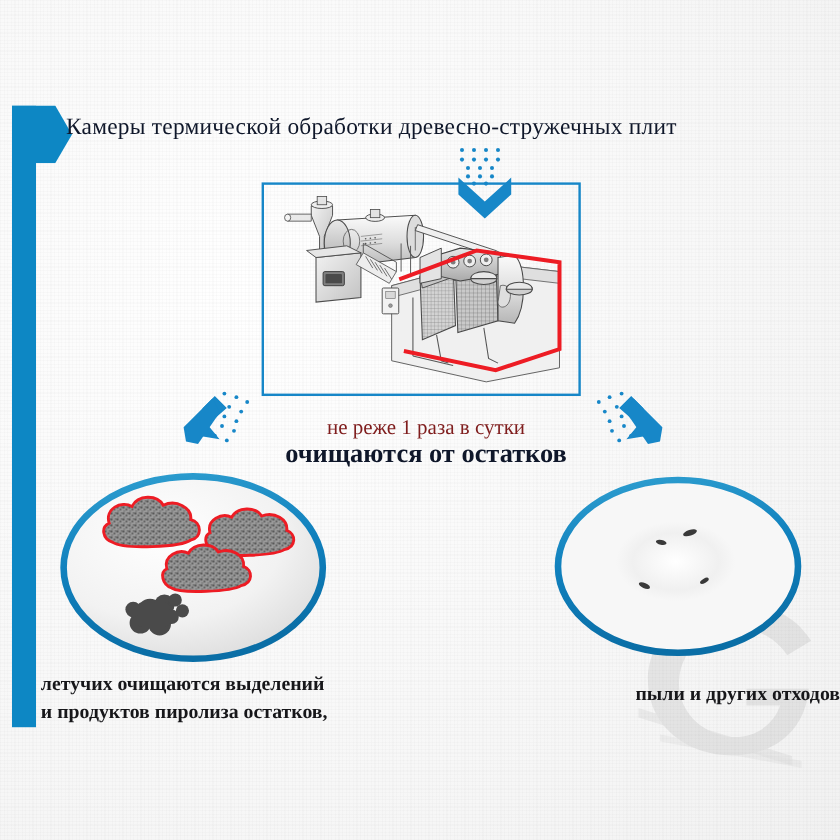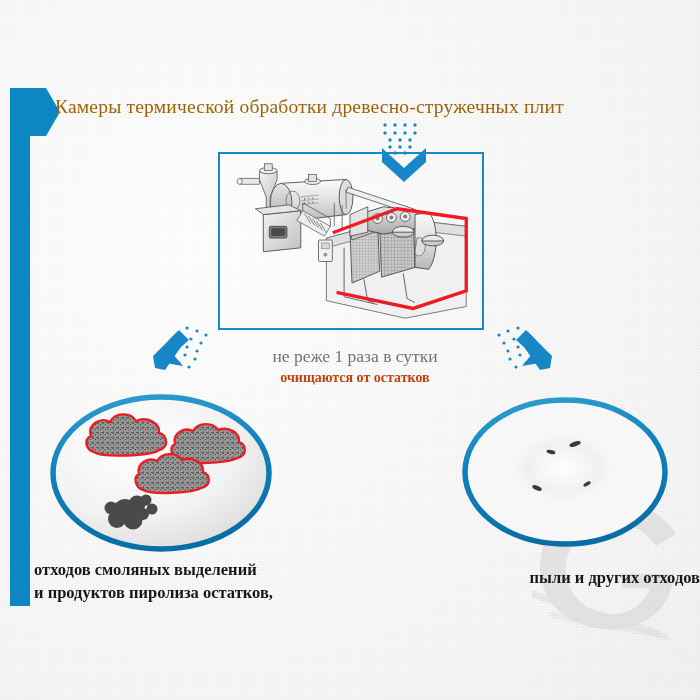--- a/index.html
+++ b/index.html
@@ -54,21 +54,21 @@
   }
 
   
   #title {
     position: absolute;
     left: 55px;
     top: 96px;
     width: 610px;
     font-size: 19.5px;
     letter-spacing: 0.2px;
-    color: #a16207;
+    color: #0f172a;
     white-space: nowrap;
   }
 
   
   #diagram-frame {
     position: absolute;
     left: 218px;
     top: 152px;
     width: 266px;
     height: 178px;
@@ -94,27 +94,27 @@
 
   
   #caption-block {
     position: absolute;
     left: 180px;
     top: 346px;
     width: 350px;
     text-align: center;
   }
   #caption-red {
-    color: #737373;
+    color: #7f1d1d;
     font-size: 17.5px;
     line-height: 21px;
   }
   #caption-black {
-    color: #c2410c;
-    font-size: 14px;
+    color: #0f172a;
+    font-size: 22px;
     font-weight: bold;
     line-height: 22px;
   }
 
   
   .ellipse-wrap { position: absolute; }
   #ellipse-left  { left: 47px;  top: 392px; width: 228px; height: 163px; }
   #ellipse-right { left: 455px; top: 392px; width: 220px; height: 160px; }
 
   
@@ -413,18 +413,18 @@
     <g fill="#1a1a1a" opacity="0.85">
       <ellipse cx="120" cy="52" rx="6" ry="2.4" transform="rotate(-18 120 52)"></ellipse>
       <ellipse cx="96" cy="60" rx="4.5" ry="2" transform="rotate(12 96 60)"></ellipse>
       <ellipse cx="132" cy="92" rx="4" ry="1.8" transform="rotate(-30 132 92)"></ellipse>
       <ellipse cx="82" cy="96" rx="5" ry="2.2" transform="rotate(24 82 96)"></ellipse>
     </g>
     <ellipse cx="110" cy="80" rx="100" ry="72" fill="none" stroke="url(#ringGradR)" stroke-width="5.5"></ellipse>
   </svg>
 
   <div class="bottom-caption" id="caption-left-bottom">
-    <div>отходов смоляных выделений</div>
+    <div>летучих очищаются выделений</div>
     <div>и продуктов пиролиза остатков,</div>
   </div>
   <div class="bottom-caption" id="caption-right-bottom">пыли и других отходов</div>
 
 </div>
 
 </body></html>

